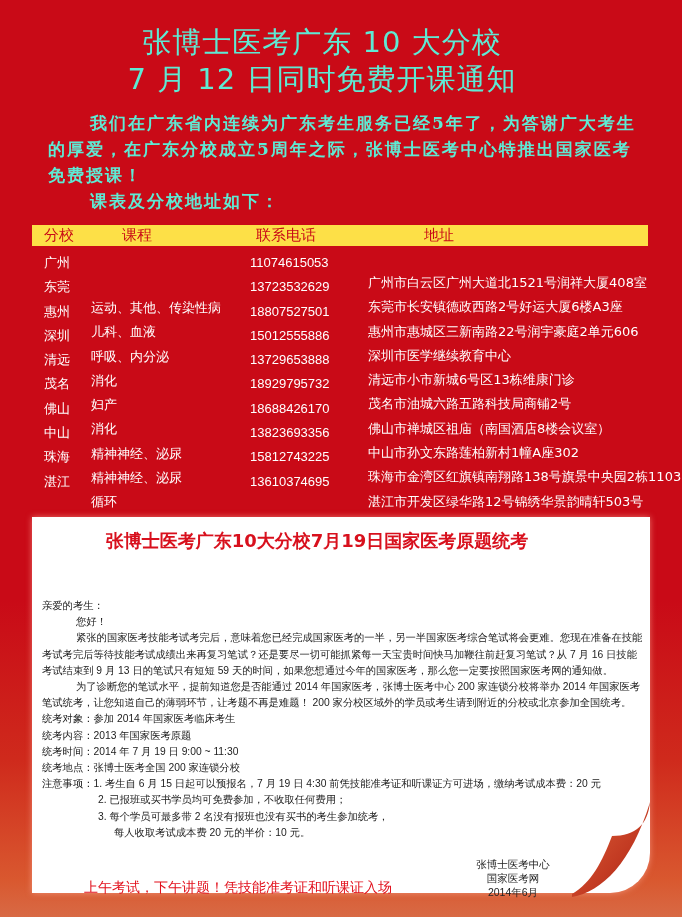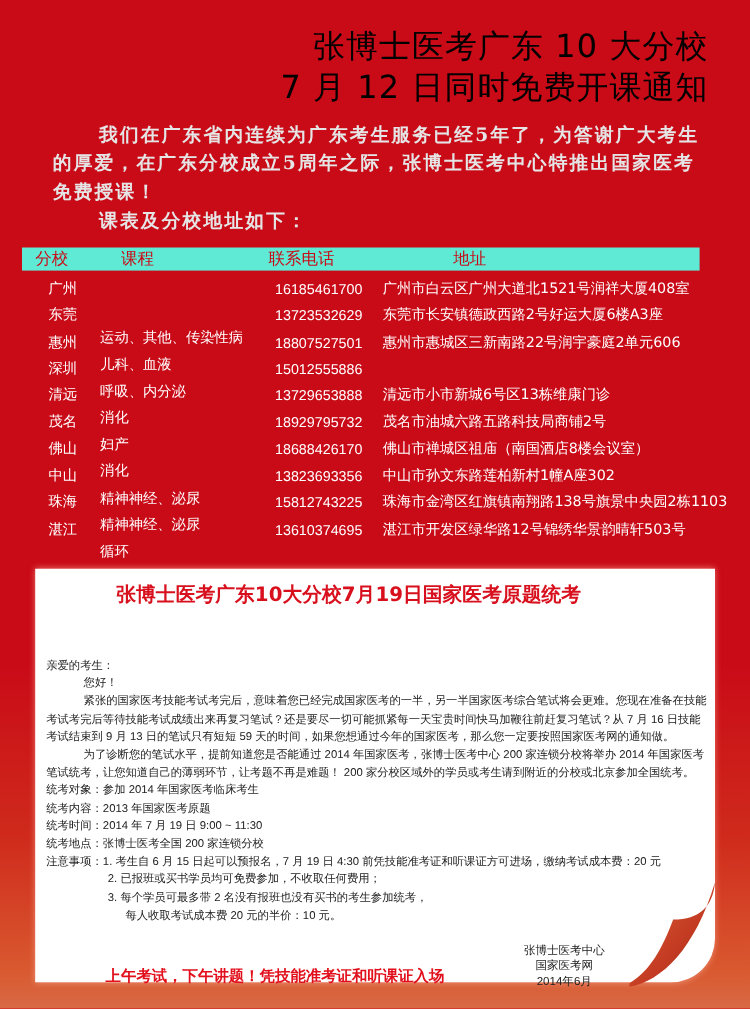--- a/index.html
+++ b/index.html
@@ -8,46 +8,46 @@
       background: #c90a17;
       font-family: "DejaVu Sans", "Liberation Sans", sans-serif;
       position: relative;
     }
     .page {
       position: absolute; left: 0; top: 0; width: 682px; height: 917px;
       background: linear-gradient(180deg, #c90a17 0px, #c90a17 600px, #cf2a1c 760px, #d9582f 880px, #d86a45 917px);
     }
     .title {
       position: absolute; left: 0; top: 24px; width: 644px;
-      text-align: right; color: #000000; font-size: 29px; line-height: 37px;
+      text-align: center; color: #5eead4; font-size: 29px; line-height: 37px;
       font-family: "DejaVu Sans", sans-serif; letter-spacing: 1px;
     }
     .title div { white-space: nowrap; }
     .intro {
       position: absolute; left: 48px; top: 110px; width: 600px;
-      color: #e5e5e5; font-family: "DejaVu Serif", serif; font-weight: bold;
+      color: #5eead4; font-family: "DejaVu Serif", serif; font-weight: bold;
       font-size: 17px; line-height: 26px; letter-spacing: 2px;
     }
     .intro p { margin: 0; }
     .indent { text-indent: 42px; }
     .table-head {
-      position: absolute; left: 20px; top: 225px; width: 616px; height: 21px;
-      background: #5eead4; color: #c90a17; font-size: 15px; line-height: 21px;
+      position: absolute; left: 32px; top: 225px; width: 616px; height: 21px;
+      background: #fde047; color: #c90a17; font-size: 15px; line-height: 21px;
     }
     .table-head span { position: absolute; top: 0; white-space: nowrap; }
     .rows {
       position: absolute; left: 0; top: 251px; width: 650px;
       color: #fff; font-size: 13px;
     }
     .row { position: relative; height: 24.3px; line-height: 24px; white-space: nowrap; }
     .row span { position: absolute; top: 0; }
     .c1 { left: 44px; }
     .c2 { left: 91px; margin-top: 45px; }
     .c3 { left: 250px; font-family: "Liberation Sans", sans-serif; font-size: 13px; }
-    .c4 { left: 348px; }
+    .c4 { left: 368px; margin-top: 20px; }
 
     .card {
       position: absolute; left: 32px; top: 517px; width: 618px; height: 376px;
       background: #fff;
       box-shadow: 0 0 6px rgba(255,180,160,0.6);
       border-bottom-right-radius: 40px;
     }
     .card-title {
       position: absolute; left: 0; top: 529px; width: 634px; text-align: center;
       color: #d8101d; font-weight: bold; font-size: 18px; line-height: 24px;
@@ -58,22 +58,22 @@
       color: #222; font-size: 10.3px; line-height: 16.2px;
       font-family: "Liberation Sans", "DejaVu Sans", sans-serif;
       margin-top: 32px;
     }
     .letter p { margin: 0; }
     .ind1 { padding-left: 34px; }
     .tind { text-indent: 34px; }
     .note-line { padding-left: 56px; }
     .note-line2 { padding-left: 72px; }
     .slogan {
-      position: absolute; left: 96px; top: 881px;
-      color: #e2101c; font-weight: bold; font-size: 14px; white-space: nowrap;
+      position: absolute; left: 84px; top: 881px;
+      color: #e2101c; font-weight: normal; font-size: 14px; white-space: nowrap;
       transform: translateY(-0px);
       text-align: right;
     }
     .sign {
       position: absolute; left: 468px; top: 857px; width: 90px; text-align: center;
       color: #222; font-size: 10.5px; line-height: 14px;
       font-family: "Liberation Sans", "DejaVu Sans", sans-serif;
     }
     .curl {
       position: absolute; left: 572px; top: 802px; width: 110px; height: 115px;
@@ -99,39 +99,40 @@
   <span style="left:12px">分校</span>
   <span style="left:90px">课程</span>
   <span style="left:224px">联系电话</span>
   <span style="left:392px">地址</span>
 </div>
 
 <div class="rows">
   <div class="row">
     <span class="c1">广州</span>
     <span class="c2">运动、其他、传染性病</span>
-    <span class="c3">16185461700</span>
+    <span class="c3">11074615053</span>
     <span class="c4">广州市白云区广州大道北1521号润祥大厦408室</span>
   </div>
   <div class="row">
     <span class="c1">东莞</span>
     <span class="c2">儿科、血液</span>
     <span class="c3">13723532629</span>
     <span class="c4">东莞市长安镇德政西路2号好运大厦6楼A3座</span>
   </div>
   <div class="row">
     <span class="c1">惠州</span>
     <span class="c2">呼吸、内分泌</span>
     <span class="c3">18807527501</span>
     <span class="c4">惠州市惠城区三新南路22号润宇豪庭2单元606</span>
   </div>
   <div class="row">
     <span class="c1">深圳</span>
     <span class="c2">消化</span>
     <span class="c3">15012555886</span>
+    <span class="c4">深圳市医学继续教育中心</span>
   </div>
   <div class="row">
     <span class="c1">清远</span>
     <span class="c2">妇产</span>
     <span class="c3">13729653888</span>
     <span class="c4">清远市小市新城6号区13栋维康门诊</span>
   </div>
   <div class="row">
     <span class="c1">茂名</span>
     <span class="c2">消化</span>

